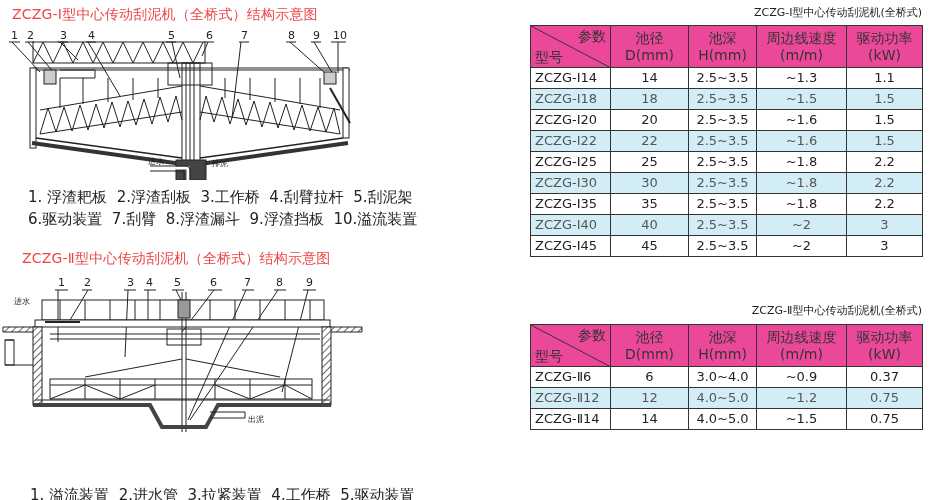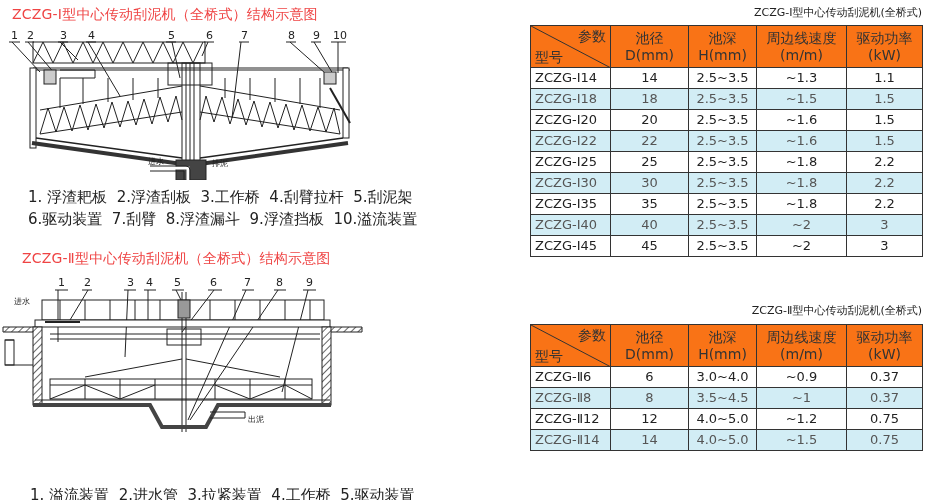--- a/index.html
+++ b/index.html
@@ -22,21 +22,21 @@
   .tbl-title { font-size: 11px; white-space: nowrap; text-align: right; color: #222; }
   table.spec {
     position: absolute; border-collapse: collapse; font-size: 13px;
     table-layout: fixed;
   }
   table.spec td, table.spec th {
     border: 1.2px solid #333; padding: 0; text-align: center;
     white-space: nowrap; font-weight: normal;
   }
   table.spec thead th {
-    background: #f97316; color: #333; font-size: 14px; line-height: 17px;
+    background: #ec4899; color: #333; font-size: 14px; line-height: 17px;
   }
   table.spec tbody td { height: 20px; line-height: 20px; }
   table.spec tbody td:first-child { text-align: left; padding-left: 4px; margin-left: 28px; }
   table.spec tbody tr:nth-child(even) td { background: #d2edf5; color: #555; }
   table.spec tbody tr:nth-child(odd) td { background: #ffffff; color: #222; }
   .diag-cell { position: relative; }
   .diag-cell .tr { position: absolute; right: 4px; top: 2px; }
   .diag-cell .bl { position: absolute; left: 4px; bottom: 1px; }
   .diag-cell svg { position: absolute; left: 0; top: 0; }
 </style>
@@ -338,27 +338,20 @@
   </thead>
   <tbody>
     <tr>
         <td>ZCZG-Ⅱ6</td>
         <td>6</td>
         <td>3.0~4.0</td>
         <td>~0.9</td>
         <td>0.37</td>
       </tr>
     <tr>
-        <td>ZCZG-Ⅱ8</td>
-        <td>8</td>
-        <td>3.5~4.5</td>
-        <td>~1</td>
-        <td>0.37</td>
-      </tr>
-    <tr>
         <td>ZCZG-Ⅱ12</td>
         <td>12</td>
         <td>4.0~5.0</td>
         <td>~1.2</td>
         <td>0.75</td>
       </tr>
     <tr>
         <td>ZCZG-Ⅱ14</td>
         <td>14</td>
         <td>4.0~5.0</td>

